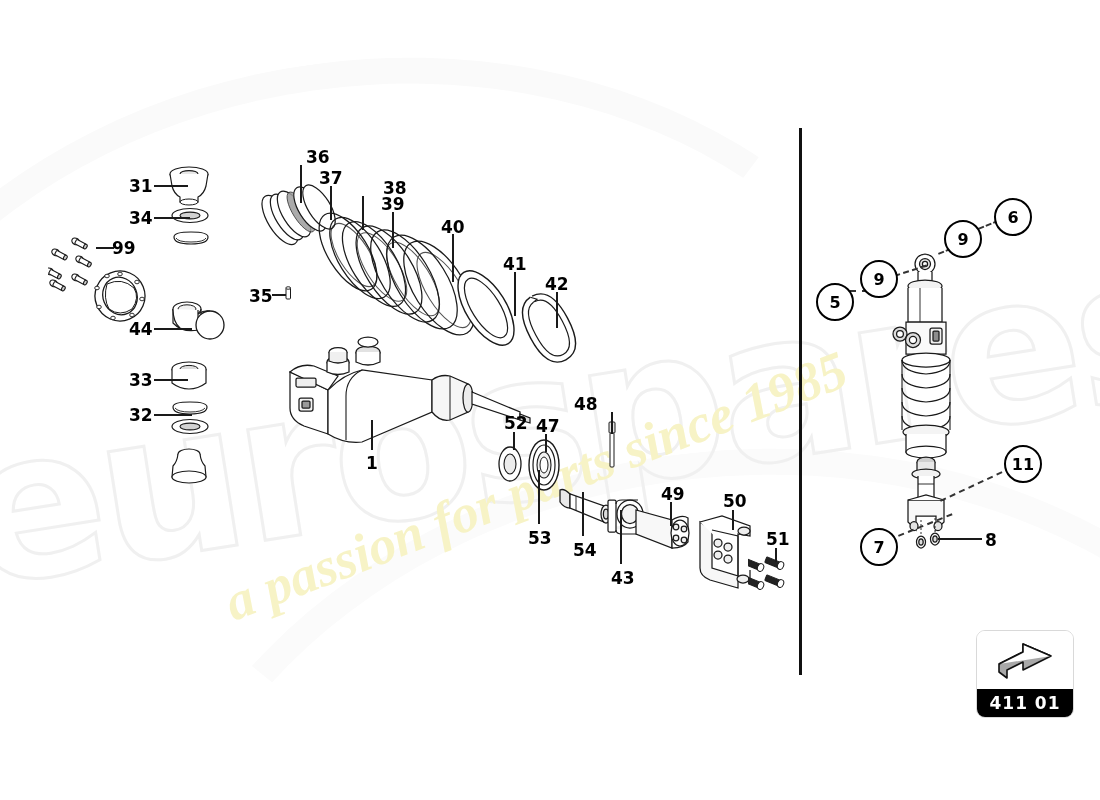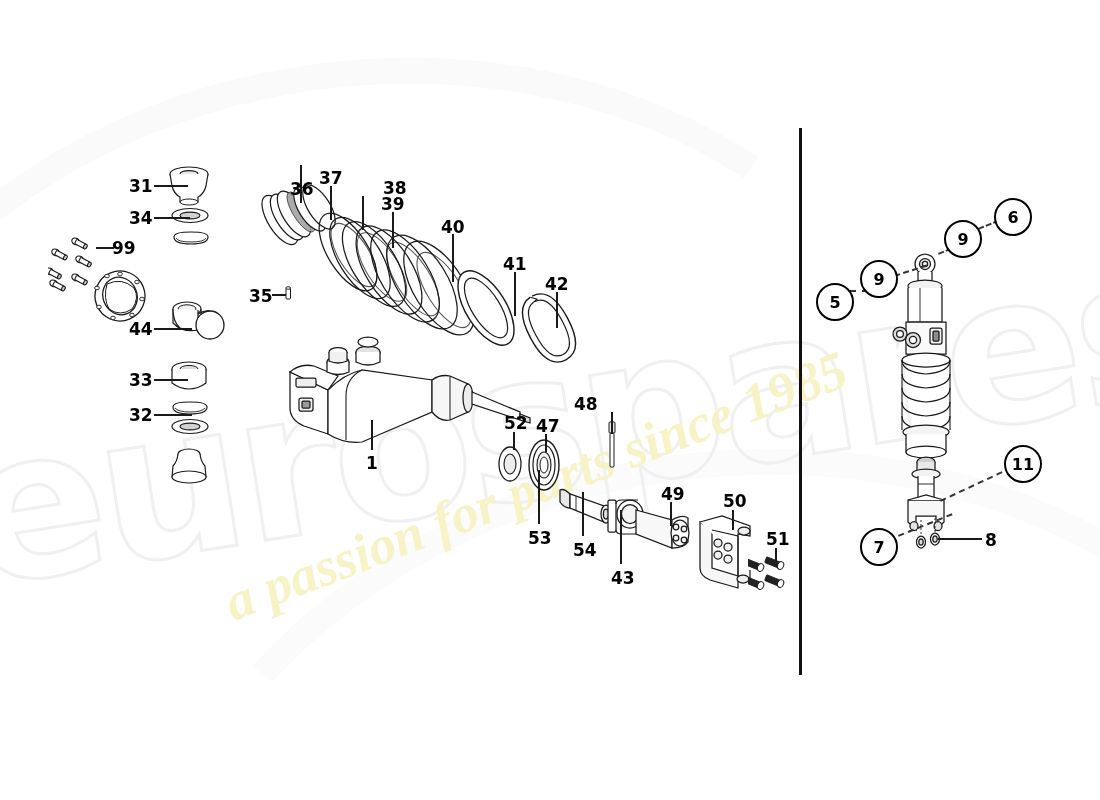--- a/index.html
+++ b/index.html
@@ -475,21 +475,21 @@
   <div class="dashline" style="left:940px;top:500px;width:68px;transform:rotate(-25deg);"></div>
   <div class="dashline" style="left:898px;top:535px;width:58px;transform:rotate(-22deg);"></div>
 
   <div class="lbl" style="left:129px;top:176px;">31</div>
   <div class="lbl" style="left:129px;top:208px;">34</div>
   <div class="lbl" style="left:112px;top:238px;">99</div>
   <div class="lbl" style="left:129px;top:319px;">44</div>
   <div class="lbl" style="left:129px;top:370px;">33</div>
   <div class="lbl" style="left:129px;top:405px;">32</div>
 
-  <div class="lbl" style="left:290px;top:147px;margin-top:32px;">36</div>
+  <div class="lbl" style="left:306px;top:147px;">36</div>
   <div class="lbl" style="left:319px;top:168px;text-align:right;">37</div>
   <div class="lbl" style="left:351px;top:178px;margin-left:32px;">38</div>
   <div class="lbl" style="left:381px;top:194px;">39</div>
   <div class="lbl" style="left:441px;top:200px;margin-top:17px;">40</div>
   <div class="lbl" style="left:503px;top:254px;">41</div>
   <div class="lbl" style="left:545px;top:274px;">42</div>
   <div class="lbl" style="left:249px;top:286px;">35</div>
   <div class="lbl" style="left:366px;top:453px;">1</div>
   <div class="lbl" style="left:504px;top:413px;">52</div>
   <div class="lbl" style="left:536px;top:416px;">47</div>
@@ -503,14 +503,23 @@
 
   <div class="lbl" style="left:985px;top:530px;">8</div>
 
   <div class="circ" style="left:816px;top:283px;">5</div>
   <div class="circ" style="left:860px;top:260px;">9</div>
   <div class="circ" style="left:944px;top:220px;">9</div>
   <div class="circ" style="left:994px;top:198px;">6</div>
   <div class="circ" style="left:1004px;top:445px;">11</div>
   <div class="circ" style="left:860px;top:528px;">7</div>
 
+  <div class="badge">
+    <div class="badge-top">
+      <svg width="64" height="44" viewBox="0 0 64 44">
+        <path d="M6 34 L6 26 L30 14 L30 6 L58 18 L30 32 L30 24 L14 32 L14 40 Z" fill="#a8a8a8" stroke="#111" stroke-width="1.6" stroke-linejoin="round"></path>
+        <path d="M6 26 L30 14 L30 6 L58 18" fill="#ffffff" stroke="#111" stroke-width="1.6" stroke-linejoin="round"></path>
+      </svg>
+    </div>
+    <div class="badge-bot">411 01</div>
+  </div>
 
 </div>
 
 </body></html>

